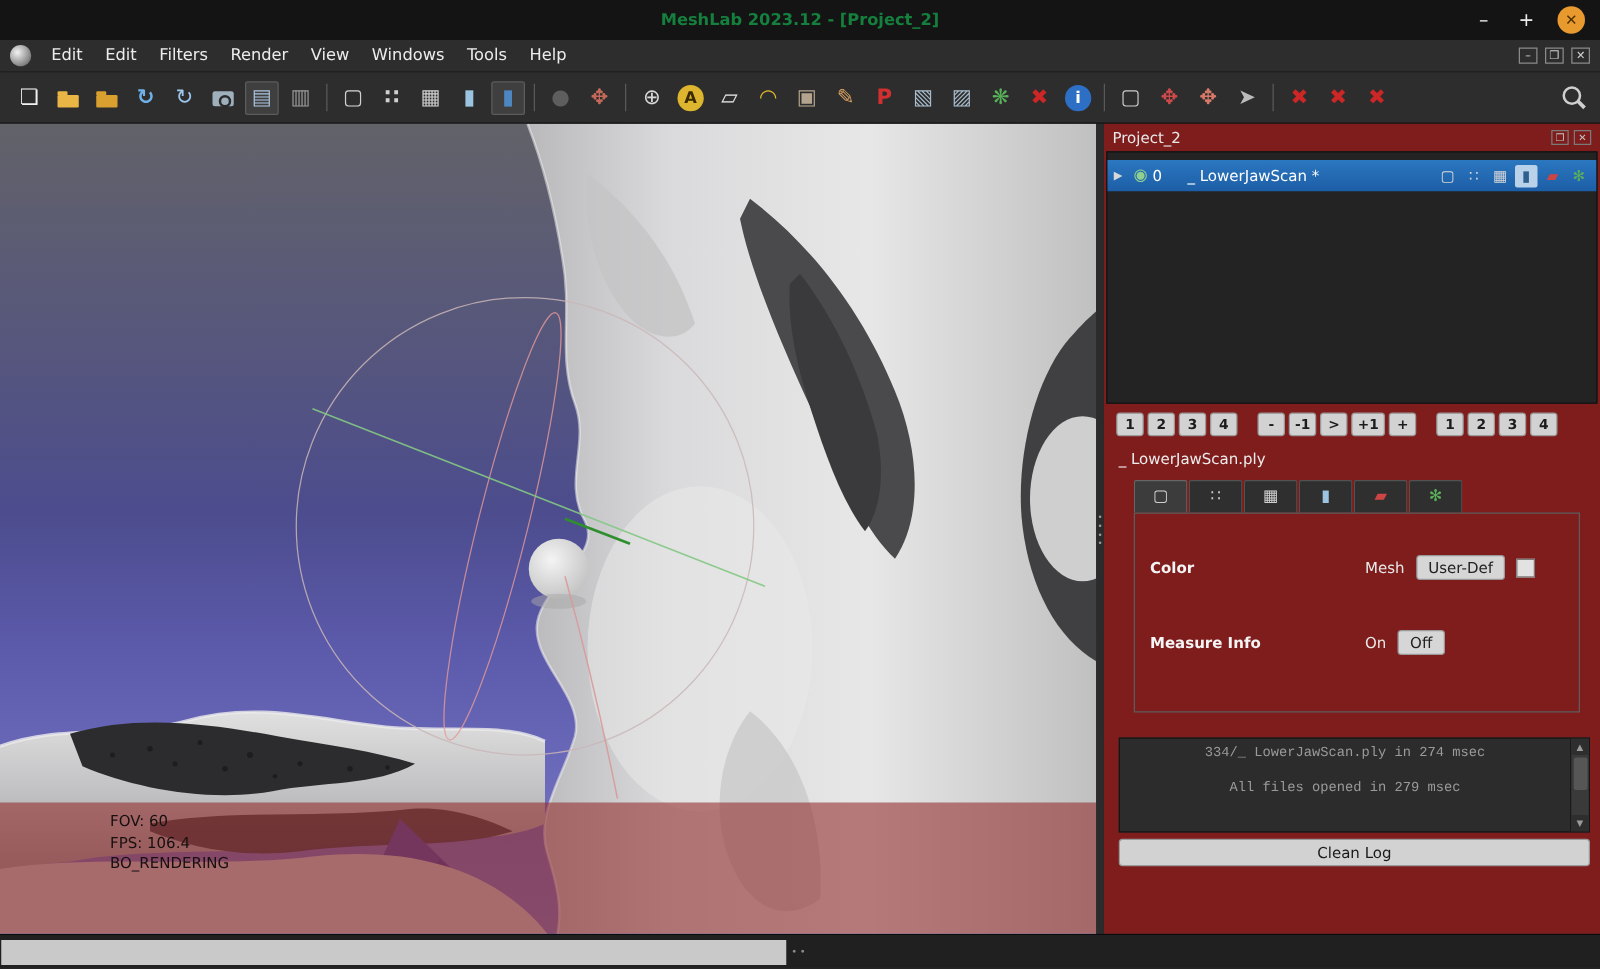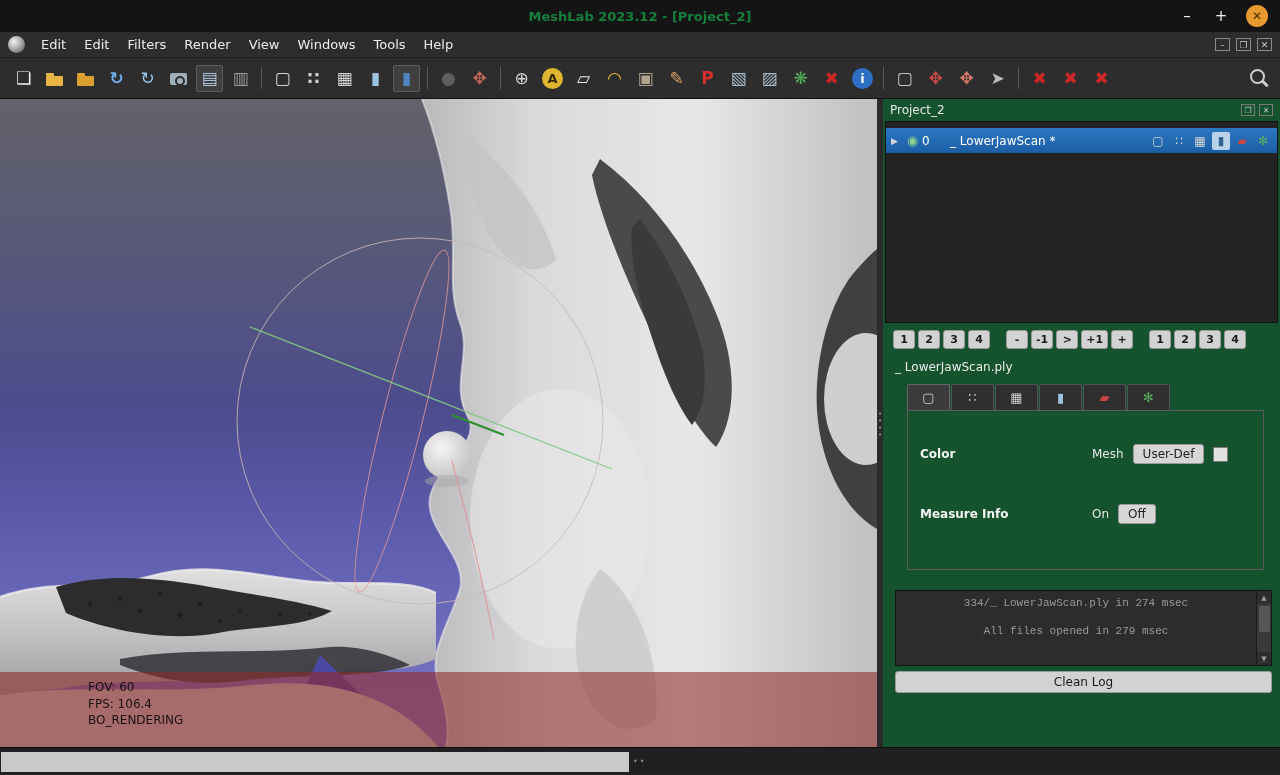--- a/index.html
+++ b/index.html
@@ -43,30 +43,30 @@
   .search-icon { margin-left:auto; width:27px; height:27px; position:relative; }
   .search-icon::before { content:""; position:absolute; left:5px; top:4px; width:11px; height:11px; border:2px solid #cfcfcf; border-radius:50%; }
   .search-icon::after  { content:""; position:absolute; left:16px; top:17px; width:8px; height:2.5px; background:#cfcfcf; transform:rotate(45deg); }
 
   
   .main { display:flex; height:648px; }
 
   .viewport { width:877px; height:648px; position:relative; overflow:hidden;
     background:linear-gradient(180deg,#626269 0%,#55557f 30%,#4c4c8e 48%,#5b59a9 64%,#6b69b9 80%,#7a78c2 100%); }
   .viewport svg { position:absolute; inset:0; }
-  .hud-band { position:absolute; left:0; bottom:0; width:100%; height:75px; background:rgba(146,42,42,.58); }
+  .hud-band { position:absolute; left:0; bottom:0; width:100%; height:105px; background:rgba(146,42,42,.58); }
   .hud-col { position:absolute; top:7px; color:#181010; line-height:16.5px; font-size:12px; }
   .hud-left { left:88px; } .hud-center { left:430px; }
 
   .splitter { width:6px; background:#2b2b2b; position:relative; }
   .splitter::before { content:"•\A•\A•\A•"; white-space:pre; position:absolute; top:312px; left:1px;
     color:#9a9a9a; font-size:7px; line-height:7px; }
 
   
-  .panel { flex:1; background:#14532d; display:flex; flex-direction:column; }
+  .panel { flex:1; background:#7f1d1d; display:flex; flex-direction:column; }
   .dock-header { height:22px; display:flex; align-items:center; padding:0 7px; font-size:12px; color:#e8e8e8; }
   .dock-icons { margin-left:auto; display:flex; gap:4px; }
   .dock-icons span { width:14px; height:12px; border:1px solid #7a7a7a; color:#c4c4c4; font-size:8px;
     display:flex; align-items:center; justify-content:center; }
 
   .tree { height:202px; background:#232323; border:1px solid #121212; margin:0 2px; padding-top:6px; }
   .layer-row { height:25px; background:linear-gradient(180deg,#2b77c0,#1c5ea6); display:flex; align-items:center;
     padding:0 5px; font-size:12px; color:#fff; }
   .layer-row .arrow { color:#d8d8d8; font-size:9px; width:12px; }
   .eye { color:#8fd08f; font-size:13px; width:19px; text-align:center; }

